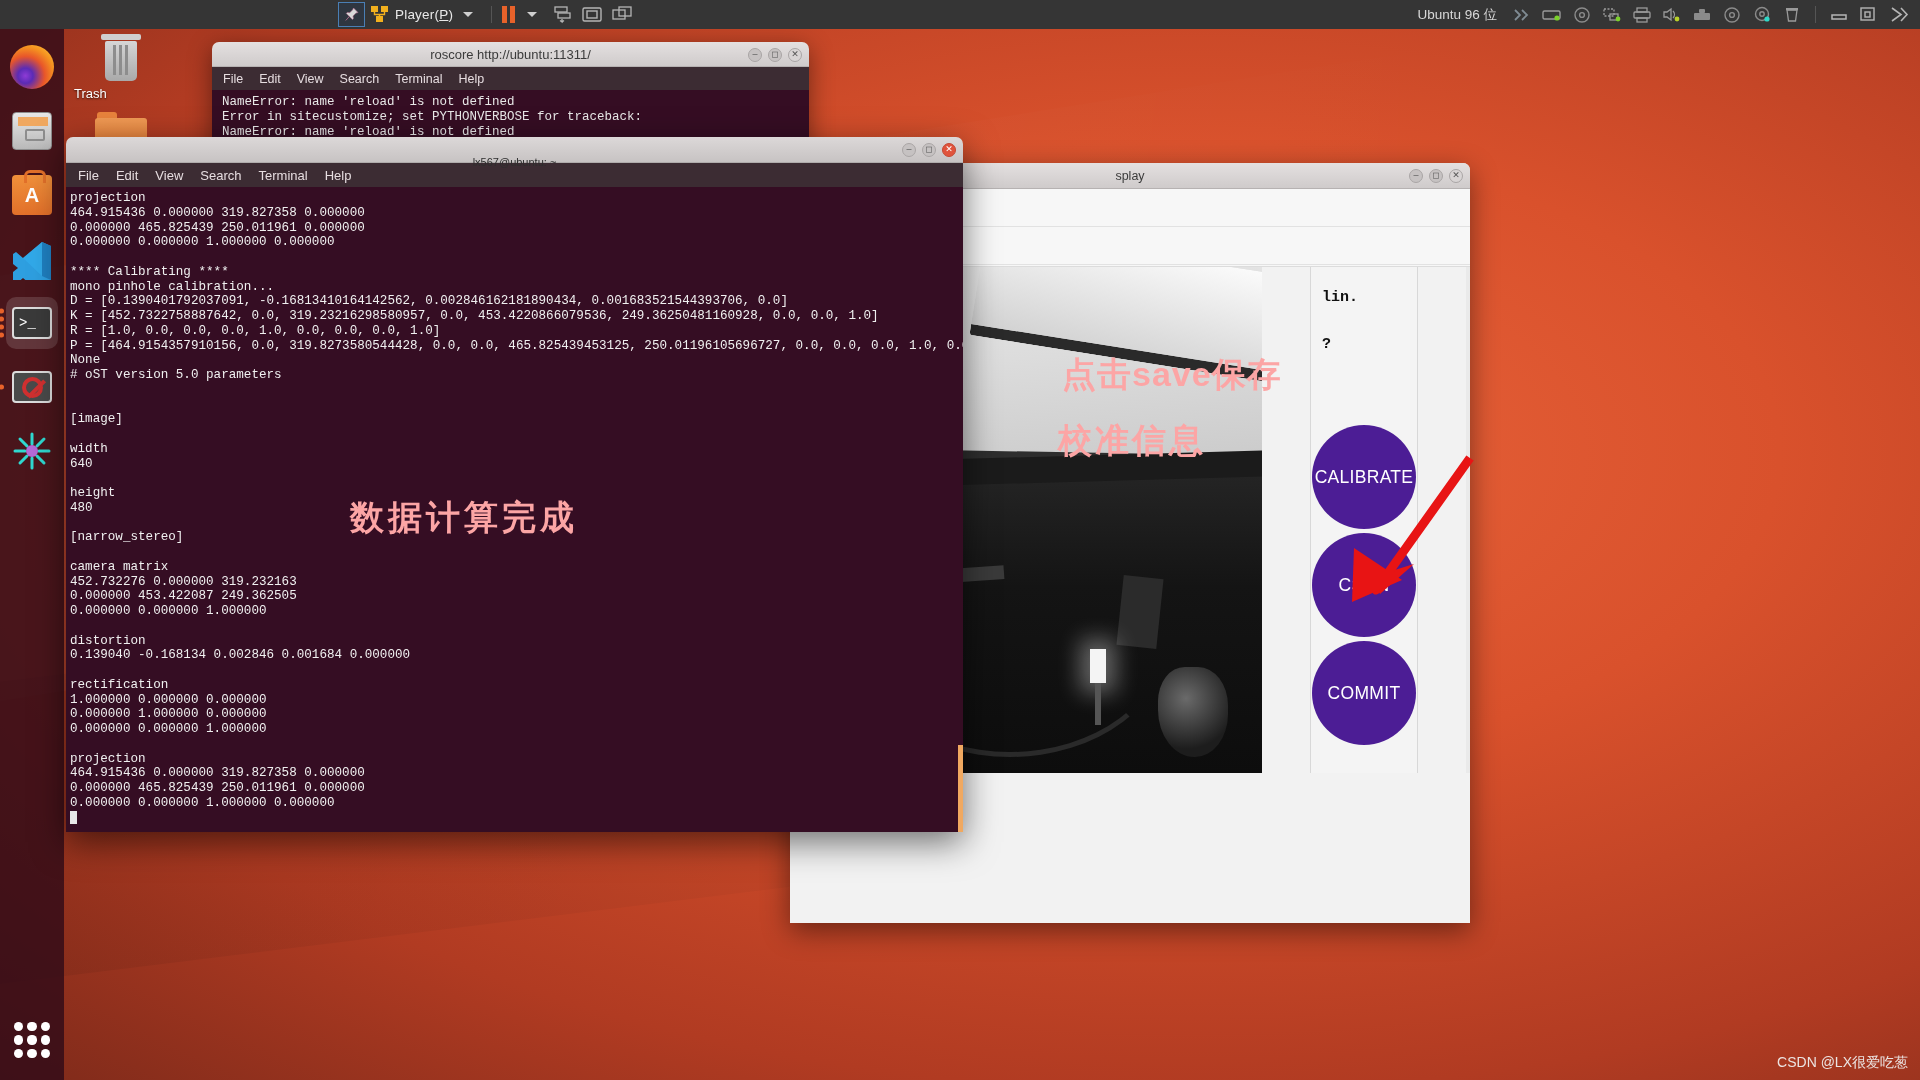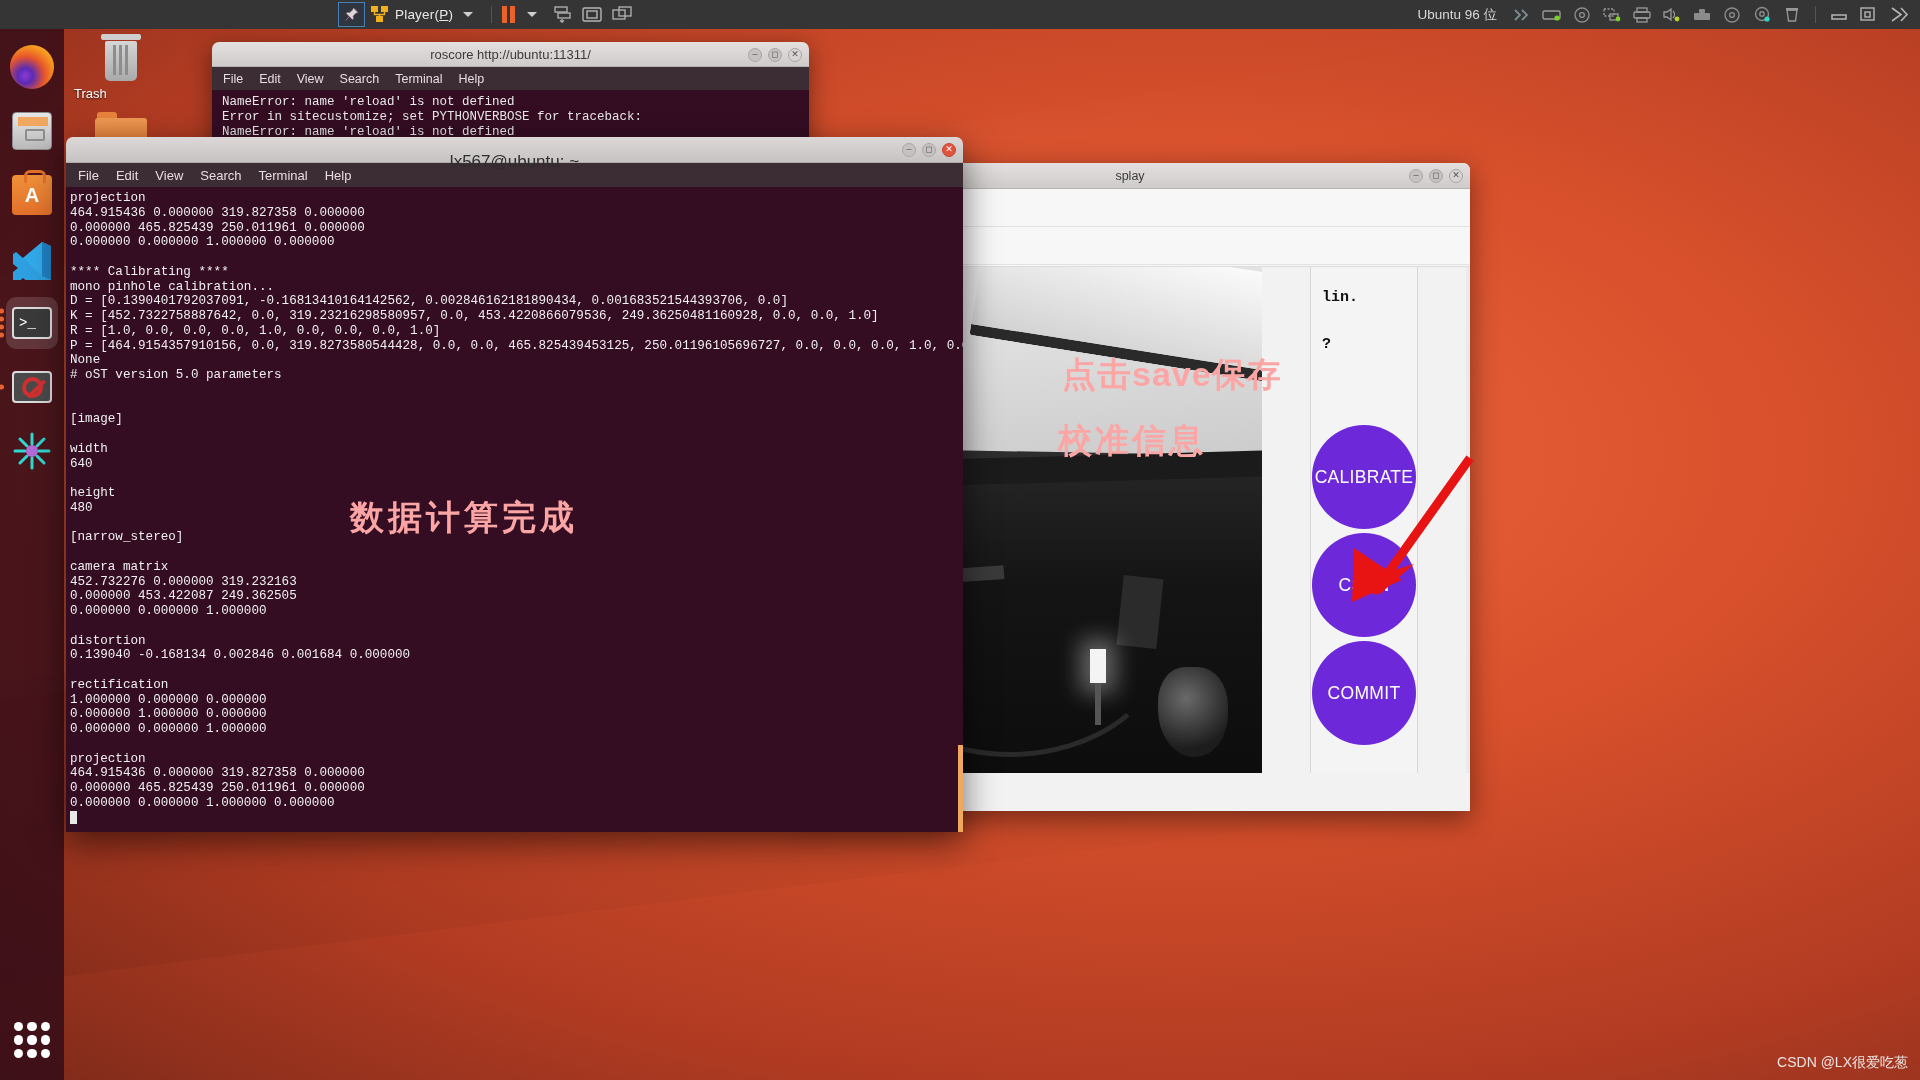--- a/index.html
+++ b/index.html
@@ -168,21 +168,21 @@
   }
   #roscore-menubar span { color:#e6dde0; font-size:12.5px; }
   #roscore-body {
     background:#350d23; height:212px; padding:5px 10px;
     font-family:"Liberation Mono", monospace; font-size:12.5px; color:#e8e8e8;
     line-height:15.2px; white-space:pre; overflow:hidden;
   }
 
   
   #calib-window {
-    position:absolute; left:790px; top:163px; width:680px; height:648px;
+    position:absolute; left:790px; top:163px; width:680px; height:760px;
     z-index:32; box-shadow:0 8px 28px rgba(0,0,0,.45);
     border-radius:7px 7px 0 0; overflow:hidden; background:#f2f2f2;text-align:center;
   }
   #calib-titlebar {
     height:26px; background:linear-gradient(#e4e0e0,#cfcbcb);
     border-bottom:1px solid #b6b2b2; display:flex;align-items:center;justify-content:center;
     position:relative;
   }
   #calib-titlebar .t { font-size:12.5px;color:#3b3b3b; }
   #calib-toolstrip { background:#f7f7f7; height:78px; border-bottom:1px solid #dcdcdc; }
@@ -226,21 +226,21 @@
   #calib-buttons {
     width:108px; height:506px; background:#f4f4f4;
     border-left:1px solid #d8d8d8; border-right:1px solid #d8d8d8;
     display:flex; flex-direction:column; align-items:center;
     padding-top:22px;
   }
   #calib-buttons .cb-text { font-family:"Liberation Mono",monospace; font-size:15px; color:#111; }
   #calib-buttons .cb-t1 { align-self:flex-start; margin-left:11px; margin-bottom:30px; font-weight:bold;}
   #calib-buttons .cb-t2 { align-self:flex-start; margin-left:11px; margin-bottom:72px; font-weight:bold;}
   .cb-circle {
-    width:104px; height:104px; border-radius:50%; background:#6d28d9;
+    width:104px; height:104px; border-radius:50%; background:#4c1d95;
     display:flex; align-items:center; justify-content:center;
     color:#fff; font-size:17.5px; letter-spacing:.3px;
     font-family:"Liberation Sans", sans-serif;
     margin-bottom:4px; flex:0 0 auto;
   }
   #calib-rightpane { flex:1 1 auto; background:#eaeaea; height:506px; }
 
   
   .anno {
     position:absolute; color:#fca5a5; font-weight:bold; z-index:60;
@@ -255,21 +255,21 @@
   #term-window {
     position:absolute; left:66px; top:137px; width:897px; height:695px;
     z-index:40; box-shadow:0 10px 34px rgba(0,0,0,.55);
     border-radius:7px 7px 0 0; overflow:hidden;
   }
   #term-titlebar {
     height:26px; background:linear-gradient(#dcd8d8,#c7c3c3);
     border-bottom:1px solid #b0acac; position:relative;
     display:flex; align-items:center; justify-content:center;
   }
-  #term-titlebar .t { font-size:17px;color:#2e2e2e;margin-top:24px; }
+  #term-titlebar .t { font-size:11px;color:#2e2e2e;margin-top:24px; }
   #term-titlebar .win-btn.red { background:#e0533c; border-color:#c44833; color:#fff;}
   #term-menubar {
     height:24px; background:#3c2c33; display:flex; align-items:center;
     padding-left:12px; gap:17px;
   }
   #term-menubar span { color:#e6dde0; font-size:13px; }
   #term-body {
     background:#350d23; height:645px; padding:4px 0 0 4px; position:relative;
     font-family:"Liberation Mono", monospace; font-size:12.6px; color:#f0f0f0;
     line-height:14.75px; white-space:pre; overflow:hidden;

